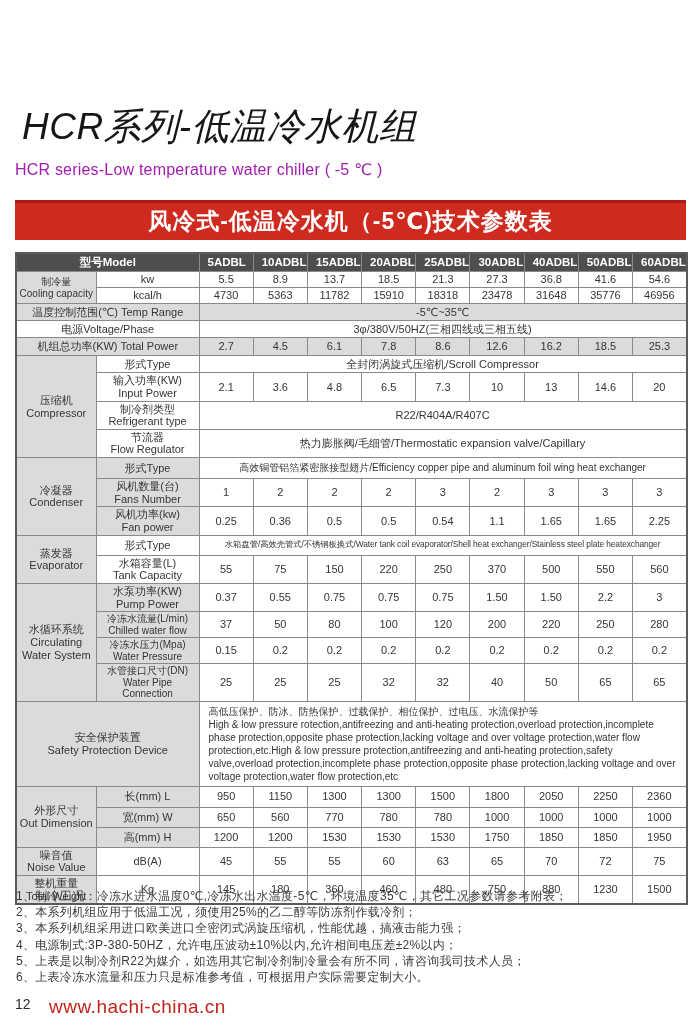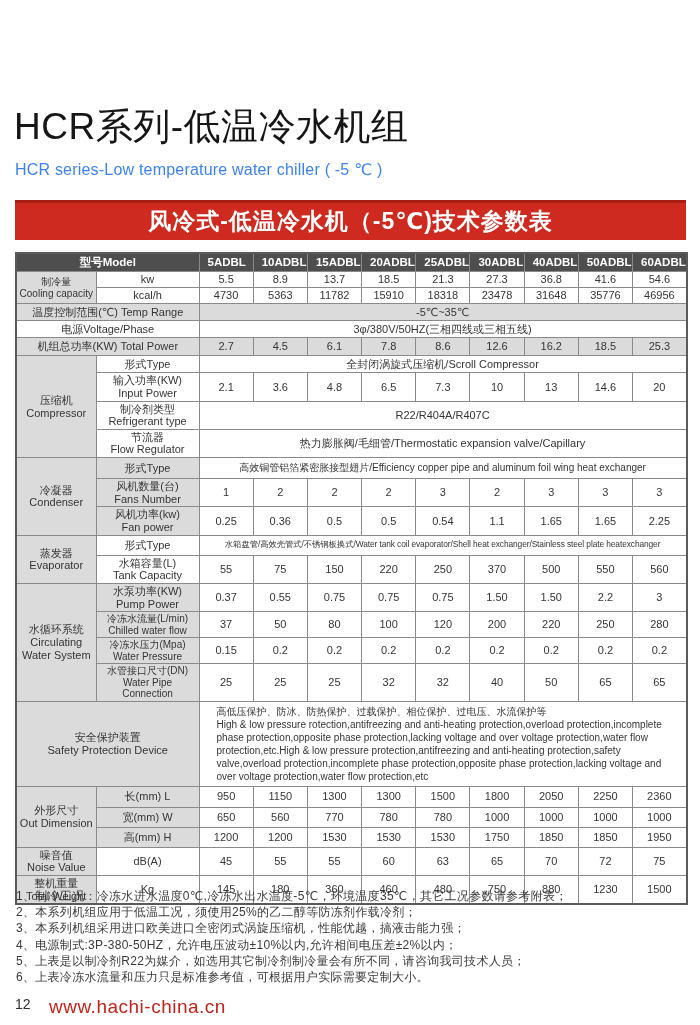--- a/index.html
+++ b/index.html
@@ -1,33 +1,33 @@
 <!DOCTYPE html>
 <html><head>
 <meta charset="utf-8">
 <style>
   html,body{margin:0;padding:0;background:#ffffff;}
   .page{position:relative;width:700px;height:1025px;background:#ffffff;overflow:hidden;
         font-family:"Liberation Sans","DejaVu Sans",sans-serif;}
-  .title{position:absolute;left:14px;top:102px;font-size:37px;font-weight:500;color:#161616;letter-spacing:0.5px;}
-  .subtitle{position:absolute;left:15px;top:160px;font-size:16px;color:#3b82f6;letter-spacing:0.2px;}
+  .title{position:absolute;left:22px;top:102px;font-size:37px;font-weight:500;color:#161616;letter-spacing:0.5px;font-style:italic;}
+  .subtitle{position:absolute;left:15px;top:160px;font-size:16px;color:#a21caf;letter-spacing:0.2px;}
   .banner{position:absolute;left:15px;top:200px;width:671px;height:40px;background:#cf2a1f;
           border-top:3px solid #a81e14;box-sizing:border-box;display:flex;align-items:center;justify-content:center;}
   .banner-text{color:#ffffff;font-size:23px;font-weight:bold;letter-spacing:1px;}
 
   table.spec{position:absolute;left:15px;top:252px;width:671px;border-collapse:collapse;
              table-layout:fixed;border:2px solid #5a5a5a;}
   .spec th,.spec td{border:1px solid #8a8a8a;text-align:center;vertical-align:middle;
              padding:1px 1px;color:#353535;font-size:11px;line-height:1.15;white-space:pre-line;overflow:hidden;}
   .spec thead th{background:#4e4e4e;color:#ffffff;font-weight:bold;font-size:11.5px;padding:2px 8px;}
   .spec td.g{background:#dbdbdb;}
   .spec td.s{font-size:10px;white-space:nowrap;}
   .spec td.s2{font-size:10px;}
   .spec td.xs{font-size:8.4px;white-space:nowrap;letter-spacing:-0.1px;}
-  .spec td.left{text-align:left;padding:3px 17px;font-size:10px;line-height:1.3;}
+  .spec td.left{text-align:left;padding:3px 9px;font-size:10px;line-height:1.3;}
 
   .notes{position:absolute;left:16px;top:888px;font-size:12px;color:#3a3a3a;line-height:16.2px;letter-spacing:0.3px;}
   .footer-num{position:absolute;left:15px;top:996px;font-size:14px;color:#2e2e2e;}
   .footer-url{position:absolute;left:49px;top:996px;font-size:19px;color:#c4231a;letter-spacing:0.5px;cursor:pointer;}
 </style>
 </head>
 <body>
 
 <div class="page">
 

